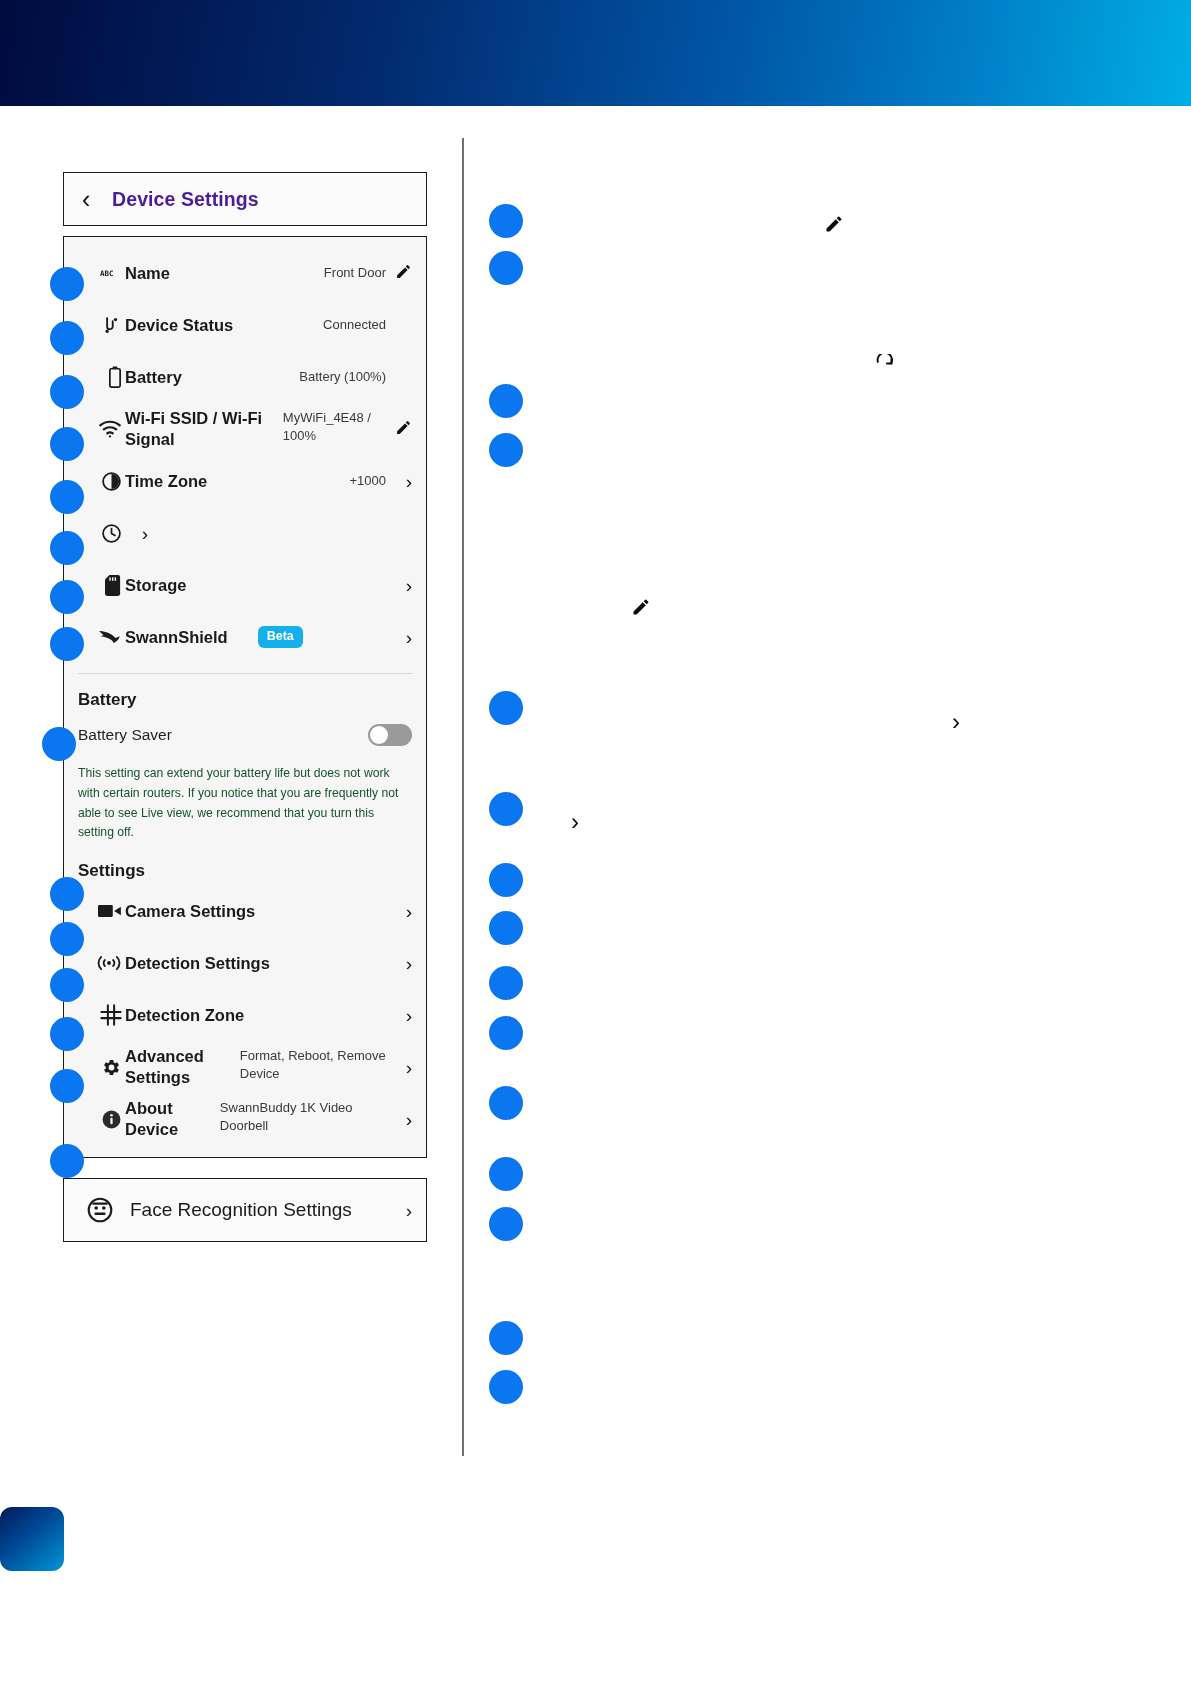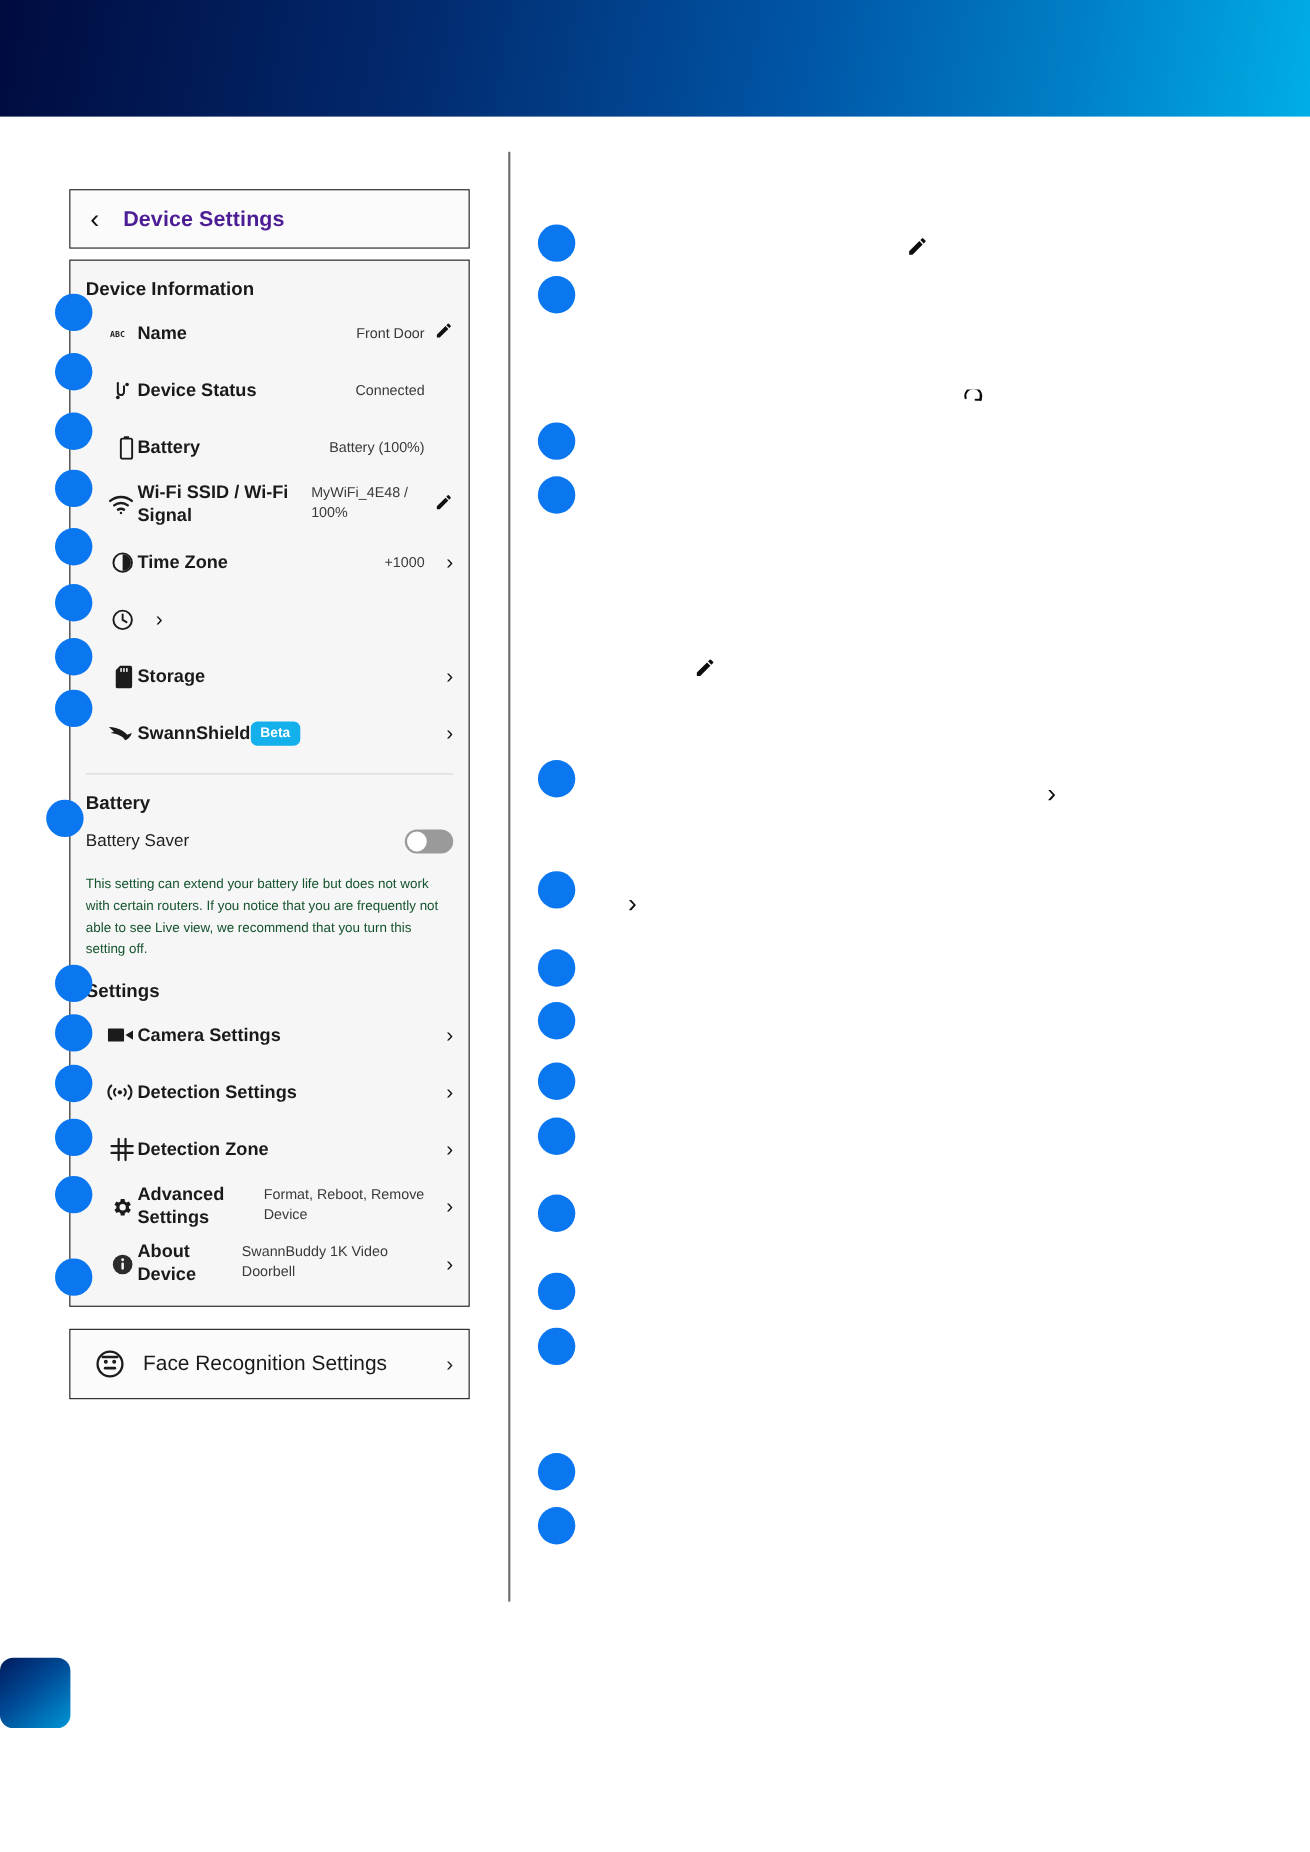--- a/index.html
+++ b/index.html
@@ -132,23 +132,24 @@
   .chev { font-size: 19px; color: #1d1d1d; line-height: 1; }
 
   .badge-beta {
     display: inline-block;
     background: #13b0ec;
     color: #ffffff;
     font-size: 12.5px;
     font-weight: bold;
     border-radius: 6px;
     padding: 3px 9px 4px 9px;
+    margin-left: 10px;
     vertical-align: middle;
   }
-  .lbl-inline { display: flex; align-items: center; }
+  .lbl-inline { display: flex; align-items: center; gap: 20px; }
 
   .hr {
     height: 1px;
     background: #d8d8d8;
     margin: 10px 14px 2px 14px;
   }
 
   
   .toggle-row {
     display: flex;
@@ -228,21 +229,20 @@
 
 <div class="panel-col">
 
   <div class="titlebar">
     <span class="back">‹</span>
     <span class="ttl">Device Settings</span>
   </div>
 
   <div class="settings-card">
 
-    <div class="section-head">Device Information</div>
 
     <div class="row">
       <span class="ico">
         <svg width="22" height="16" viewBox="0 0 44 24">
             <text x="0" y="18" font-family="DejaVu Sans Mono, monospace" font-size="15" font-weight="bold" fill="#1b1b1b">ABC</text>
           </svg>
       </span>
       <span class="txt">
         <span class="lbl">Name</span>
         <span class="sub">Front Door</span>

